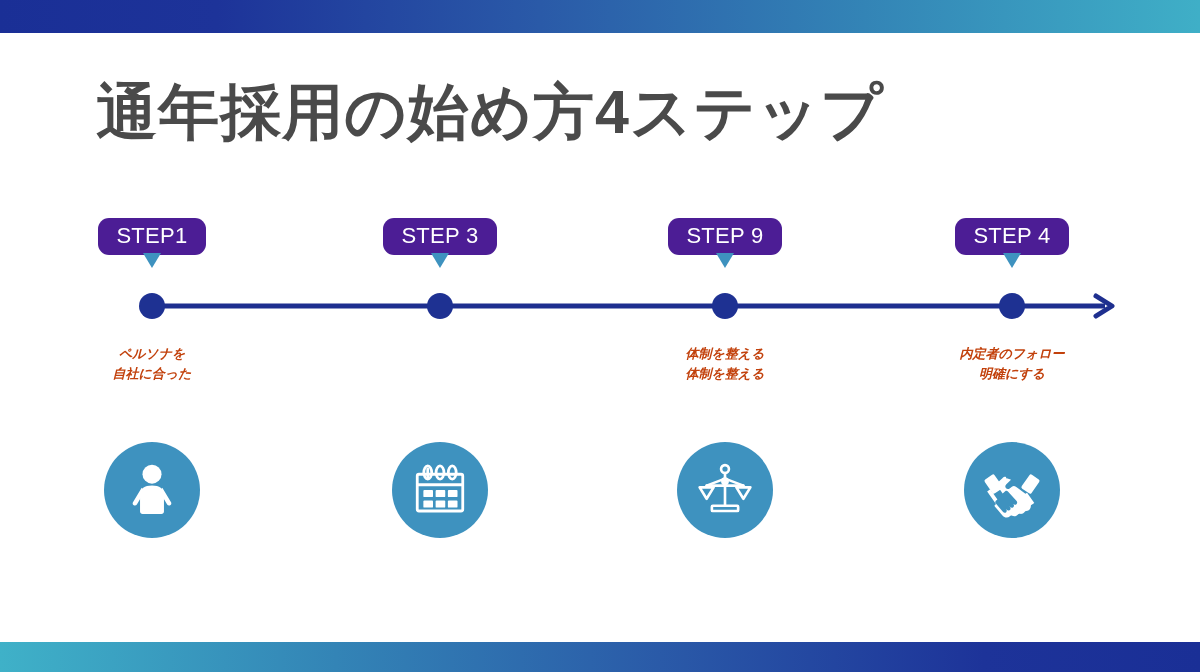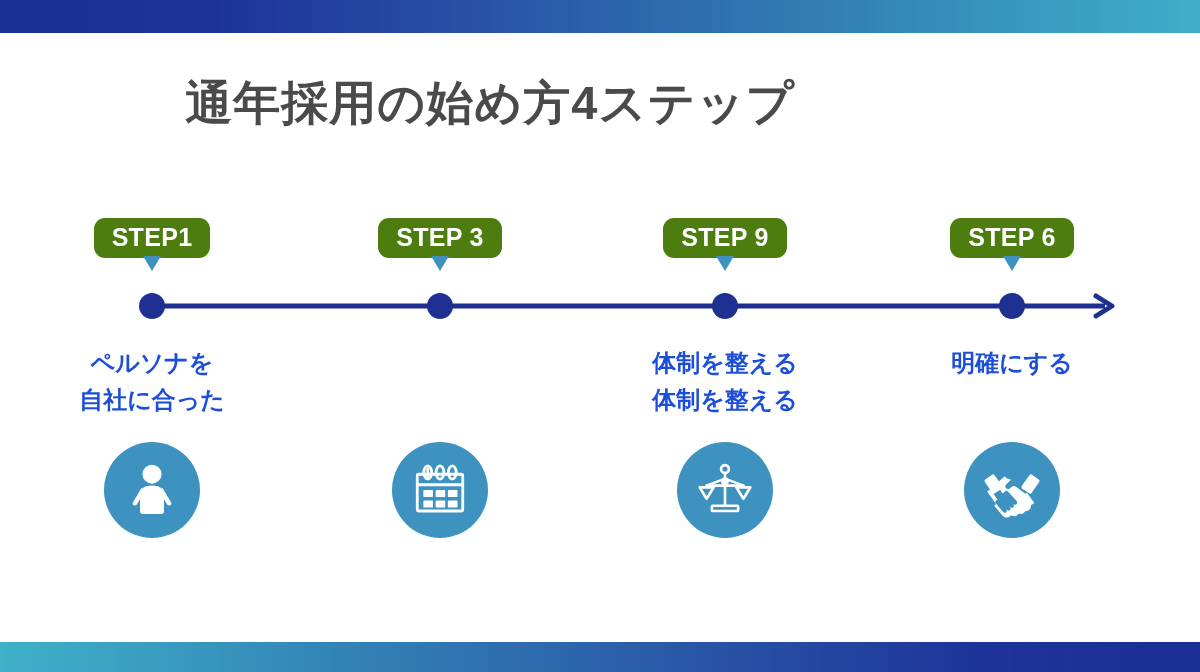--- a/index.html
+++ b/index.html
@@ -40,21 +40,21 @@
     background: linear-gradient(90deg, #3fb1c8 0%, #3384b6 28%, #2a5aa8 55%, #1d3399 82%, #1a2f96 100%);
   }
 
   
   .title {
     position: absolute;
     top: 74px;
     left: 0;
     width: 980px;
     text-align: center;
-    font-size: 47px;
+    font-size: 61px;
     font-weight: bold;
     color: #4a4a4a;
     letter-spacing: 1px;
     line-height: 1.25;
     white-space: nowrap;
   }
 
   
   .timeline {
     position: absolute;
@@ -88,24 +88,24 @@
   .badge-wrap {
     position: absolute;
     top: 218px;
     left: 0;
     width: 280px;
     display: flex;
     justify-content: center;
   }
   .badge {
     position: relative;
-    background: #4d7c0f;
+    background: #4c1d95;
     color: #ffffff;
-    font-size: 25px;
-    font-weight: bold;
+    font-size: 22px;
+    font-weight: normal;
     letter-spacing: 0.3px;
     border-radius: 11px;
     padding: 7px 18px 8px 18px;
     line-height: 1;
     white-space: nowrap;
   }
   .badge::after {
     content: "";
     position: absolute;
     left: 50%;
@@ -118,24 +118,25 @@
     border-top: 15px solid #3e92bf;
   }
 
   
   .caption {
     position: absolute;
     top: 344px;
     left: 0;
     width: 280px;
     text-align: center;
-    font-size: 24px;
+    font-size: 13px;
     font-weight: bold;
-    color: #1d4ed8;
+    color: #c2410c;
     line-height: 1.55;
+    font-style: italic;
   }
   .caption .line { display: block; white-space: nowrap; }
 
   
   .icon-wrap {
     position: absolute;
     top: 442px;
     left: 0;
     width: 280px;
     display: flex;
@@ -243,23 +244,24 @@
               <path d="M45 29h16l-8 13z"></path>
               <rect x="17" y="50" width="30" height="6" rx="1"></rect>
             </g>
           </svg>
         </div>
       </div>
     </div>
 
     <div class="step step-4">
       <div class="badge-wrap">
-        <div class="badge">STEP 6</div>
+        <div class="badge">STEP 4</div>
       </div>
       <div class="caption">
+        <span class="line">内定者のフォロー</span>
         <span class="line">明確にする</span>
       </div>
       <div class="icon-wrap">
         <div class="icon-circle">
           <svg width="58" height="58" viewBox="0 0 64 64" xmlns="http://www.w3.org/2000/svg">
             <g fill="#ffffff">
               <path d="M2.5 20.5 10 15.2a2 2 0 0 1 2.8.5l8.4 12a2 2 0 0 1-.5 2.8l-7.5 5.2a2 2 0 0 1-2.8-.5L2 23.2a2 2 0 0 1 .5-2.7z"></path>
               <path d="M61.5 20.5 54 15.2a2 2 0 0 0-2.8.5l-8.4 12a2 2 0 0 0 .5 2.8l7.5 5.2a2 2 0 0 0 2.8-.5L62 23.2a2 2 0 0 0-.5-2.7z"></path>
               <path d="M25 17.5c-1.6 0-2.6.5-3.6 1.4l-7 6.6 7.3 10.4 2.8-2.4c.9-.8 2.2-.7 3 .2l9.6 10.5c.9 1 .8 2.5-.2 3.4-1 .9-2.5.8-3.4-.2l-1.2-1.3 1.3 1.5c.9 1 .8 2.5-.2 3.4-1 .9-2.5.8-3.4-.2l-1.4-1.5 1.2 1.4c.9 1 .8 2.5-.2 3.4-1 .9-2.5.8-3.4-.2l-1.3-1.4.8 1c.8 1 .7 2.4-.3 3.2-1 .8-2.4.7-3.2-.3l-8.2-9.7c-.7-.9-.6-2.2.2-2.9l1.7-1.4-7.9-11.2-3.4 2.4 9.3 13.3c.3.4.2 1-.2 1.3l-.5.4c-.5.4-.6 1-.2 1.5l8.7 10.2c2 2.4 5.6 2.7 8 .6l.4-.3c.6-.5 1.4-.6 2.1-.2 2.2 1.1 4.9.5 6.4-1.4.5-.6 1.3-.9 2-.7 2 .5 4.1-.3 5.3-2 .4-.6 1-1 1.7-1 2.6-.1 4.8-2.1 5.1-4.7l.2-1.7 3.7-2.6-8-11.4-1.8 1.3-10.5-7.8c-1.3-1-3.1-1-4.4 0l-2.5 1.9c-1.3 1-3.2.8-4.2-.5-.9-1.2-.8-2.9.3-4l5.4-5c-1.4-1-3.1-1.6-4.9-1.6z"></path>
             </g>

